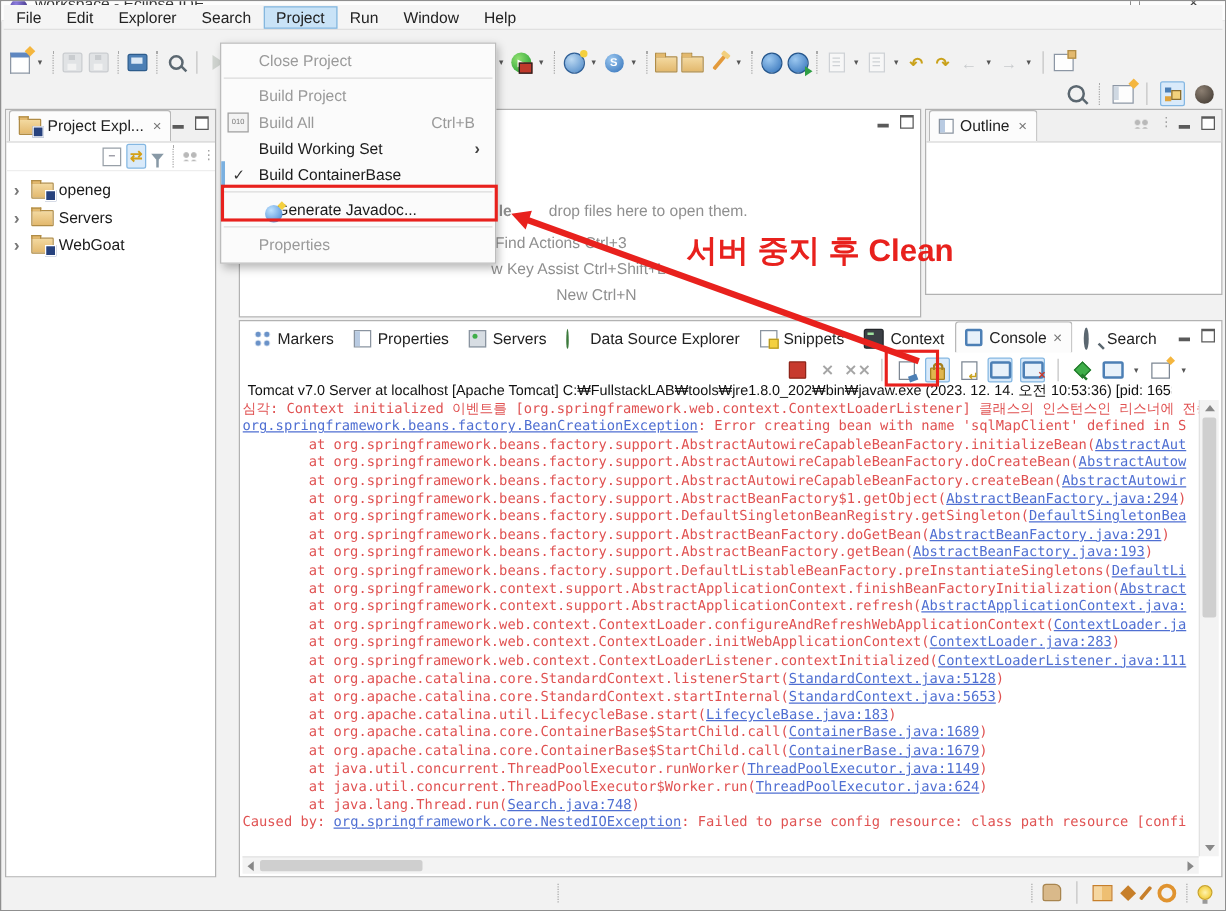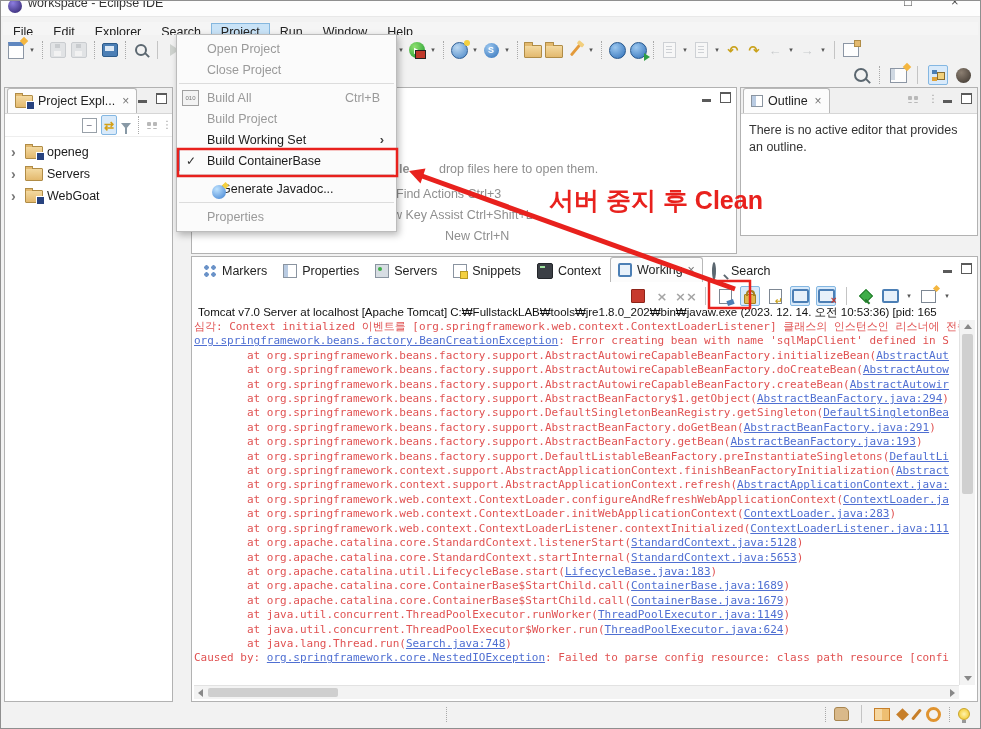--- a/index.html
+++ b/index.html
@@ -7,21 +7,21 @@
   .win{position:absolute;inset:0;background:#f2f2f2;border:1px solid #8f8f8f;box-sizing:border-box;}
 
   
   .titlebar{position:absolute;left:0;top:0;right:0;height:15px;background:#fdfdfd;overflow:hidden;border-bottom:1px solid #e8e8e8;}
   .logo{position:absolute;left:7px;top:-2px;width:14px;height:14px;border-radius:50%;background:radial-gradient(circle at 35% 30%,#8d7de0,#2a1f66);}
   .title-text{position:absolute;left:27px;top:-5px;font-size:12.5px;color:#333;}
   .winctl{position:absolute;top:-7px;font-size:13px;color:#444;}
   .winctl.max{left:903px;} .winctl.close{left:950px;}
 
   
-  .menubar{position:absolute;left:2px;top:21px;right:2px;height:19px;background:#f5f5f5;display:flex;align-items:center;font-size:12.5px;color:#222;border-bottom:1px solid #e0e0e0;}
+  .menubar{position:absolute;left:2px;top:3px;right:2px;height:19px;background:#f5f5f5;display:flex;align-items:center;font-size:12.5px;color:#222;border-bottom:1px solid #e0e0e0;}
   .menubar .mi{padding:1px 10px;height:16px;line-height:16px;}
   .menubar .mi.active{background:#c9e3f7;border:1px solid #85b7de;padding:0 9px;}
 
   
   .toolbar{position:absolute;left:2px;top:34px;right:2px;height:52px;background:#f2f2f2;}
   .tb-row1{position:absolute;left:4px;top:2px;right:4px;height:26px;display:flex;align-items:center;gap:3px;}
   .tb-row2{position:absolute;right:6px;top:28px;height:24px;display:flex;align-items:center;gap:6px;}
   .sepv{width:0;border-left:1px dotted #a9a9a9;height:18px;margin:0 3px;}
   .sepv2{width:0;border-left:1px solid #c4c4c4;height:18px;margin:0 4px;}
   .ic{position:relative;display:inline-flex;align-items:center;justify-content:center;width:18px;height:18px;}
@@ -373,48 +373,51 @@
         <span>Outline</span>
         <span class="x">×</span>
       </div>
       <div class="minmax" style="right:5px;">
         <span class="graydots"></span>
         <span class="vdots">⋮</span>
         <span class="ico-min"></span>
         <span class="ico-max"></span>
       </div>
     </div>
-    <div class="outline-msg">There is no active editor that provides an outline.</div>
   </div>
 
   <div class="panel bottom">
     <div class="btabs">
       <div class="btab">
           <span class="ti ti-markers"></span>
           <span>Markers</span>
         </div>
       <div class="btab">
           <span class="ti ti-props"></span>
           <span>Properties</span>
         </div>
       <div class="btab">
           <span class="ti ti-servers"></span>
           <span>Servers</span>
         </div>
       <div class="btab">
+          <span class="ti"><span class="ti-dse"></span></span>
+          <span>Data Source Explorer</span>
+        </div>
+      <div class="btab">
           <span class="ti ti-snip"></span>
           <span>Snippets</span>
         </div>
       <div class="btab">
           <span class="ti ti-termtab"></span>
           <span>Context</span>
         </div>
       <div class="btab active">
           <span class="ti ti-console"></span>
-          <span>Working</span>
+          <span>Console</span>
           <span class="x" style="color:#777;">×</span>
         </div>
       <div class="btab">
           <span class="ti"><span class="ti-search"></span></span>
           <span>Search</span>
         </div>
       <div class="minmax" style="top:6px;">
         <span class="ico-min"></span>
         <span class="ico-max"></span>
       </div>
@@ -533,29 +536,28 @@
     <span class="sepv2"></span>
     <span class="s-map"></span>
     <span class="s-cap"></span>
     <span class="s-pencil"></span>
     <span class="s-donut"></span>
     <span class="sdots"></span>
     <span class="s-bulb"></span>
   </div>
 
   <div class="pmenu">
-    <div class="pitem disabled">Open Project</div>
     <div class="pitem disabled">Close Project</div>
     <div class="psep"></div>
+    <div class="pitem disabled">Build Project</div>
     <div class="pitem disabled">
       <span class="mico i-010">010</span>
       <span>Build All</span>
       <span class="sc">Ctrl+B</span>
     </div>
-    <div class="pitem disabled">Build Project</div>
     <div class="pitem">
       <span>Build Working Set</span>
       <span class="sub">›</span>
     </div>
     <div class="pitem">
       <span class="checkbar"></span>
       <span class="chk">✓</span>
       <span>Build ContainerBase</span>
     </div>
     <div class="psep"></div>

